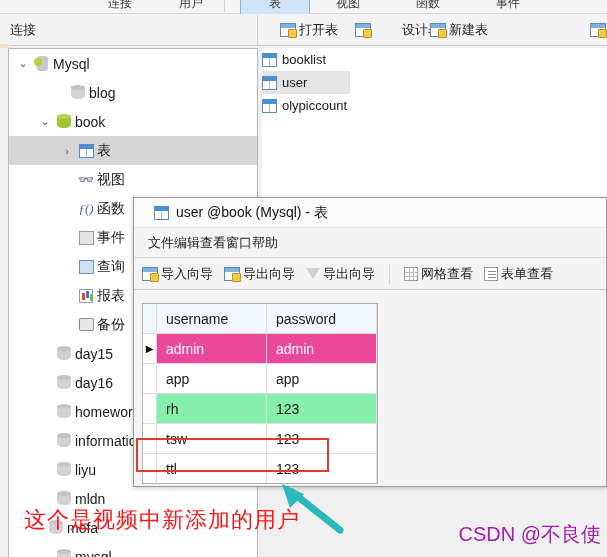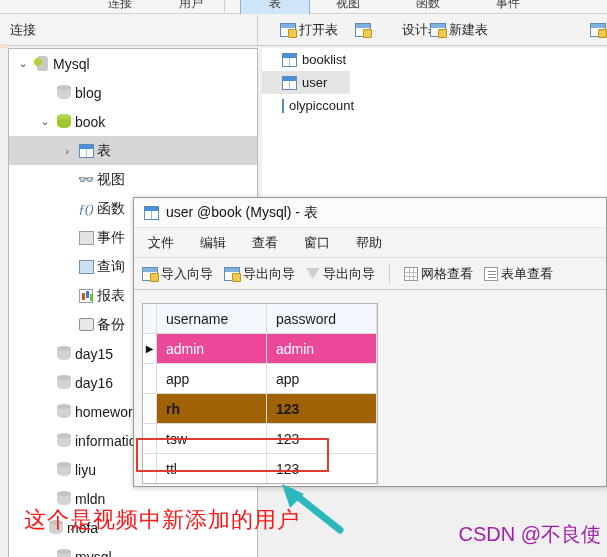--- a/index.html
+++ b/index.html
@@ -107,37 +107,37 @@
   .ic-mysqlroot .dot { position: absolute; left: 0; top: 3px; width: 8px; height: 8px;
     background: #b5d13f; border-radius: 50%; }
 
   
   .tables-panel {
     position: absolute; left: 262px; top: 48px; width: 345px; height: 160px;
     background: #ffffff;
   }
   .table-item {
     height: 23px; display: flex; align-items: center; gap: 5px;
-    padding-left: 20px; font-size: 13px; color: #1a1a1a; width: 88px;
+    padding-left: 0; font-size: 13px; color: #1a1a1a; width: 88px;
   }
   .table-item.selected { background: #e4e4e4; }
 
   
   #table-window {
     position: absolute; left: 133px; top: 197px; width: 474px; height: 290px;
     background: #f4f4f4; border: 1px solid #9a9a9a;
     box-shadow: 0 1px 5px rgba(0,0,0,.22);
   }
   .win-title {
     height: 30px; display: flex; align-items: center; gap: 7px;
-    padding-left: 10px; background: #fbfbfb; border-bottom: 1px solid #e6e6e6;
+    padding-left: 20px; background: #fbfbfb; border-bottom: 1px solid #e6e6e6;
     font-size: 14px; color: #111;
   }
   .win-menu {
-    height: 30px; display: flex; align-items: center; gap: 26px;
+    height: 30px; display: flex; align-items: center; 
     padding-left: 14px; background: #f4f4f4; border-bottom: 1px solid #dcdcdc;
     font-size: 13px; color: #1f1f1f;
   }
   .win-menu span { cursor: default; }
   .win-toolbar {
     height: 32px; display: flex; align-items: center; gap: 11px;
     padding-left: 8px; background: #f4f4f4; border-bottom: 1px solid #c8c8c8;
     font-size: 13px; color: #1f1f1f; white-space: nowrap;
   }
   .tb-item { display: flex; align-items: center; gap: 3px; }
@@ -173,21 +173,21 @@
     display: flex; align-items: center; justify-content: center;
     font-size: 10px; color: #111;
   }
   .grid-cell {
     flex: 0 0 110px; display: flex; align-items: center;
     padding-left: 9px; font-size: 14px; color: #1a1a1a;
     border-right: 1px solid #dcdcdc; white-space: nowrap; overflow: hidden;
   }
   .grid-row.header .grid-cell { background: #f2f8fd; color: #1a1a1a; }
   .grid-row.header .grid-gutter { background: #f2f8fd; }
-  .grid-row.alt .grid-cell { background: #a16207; font-weight: bold; }
+  .grid-row.alt .grid-cell { background: #86efac; }
   .grid-row.sel .grid-cell { background: #ec4899; color: #ffffff; }
 
   
   #highlight-box {
     position: absolute; left: 136px; top: 438px; width: 193px; height: 34px;
     border: 2px solid #e03b2f; pointer-events: none;
   }
 
   
   #callout-arrow { position: absolute; left: 278px; top: 482px; width: 70px; height: 52px; }
@@ -258,21 +258,21 @@
       <div class="tree-row" style="padding-left: 6px;">
         <span class="tree-caret">⌄</span>
         <span class="tree-ico">
           <span class="ic-mysqlroot">
             <span class="cyl"></span>
             <span class="dot"></span>
           </span>
         </span>
         <span>Mysql</span>
       </div>
-      <div class="tree-row" style="padding-left: 28px;">
+      <div class="tree-row" style="padding-left: 42px;">
         <span class="tree-caret"></span>
         <span class="tree-ico">
           <span class="ic-db">
             <span class="body"></span>
             <span class="top"></span>
           </span>
         </span>
         <span>blog</span>
       </div>
       <div class="tree-row" style="padding-left: 28px;">

